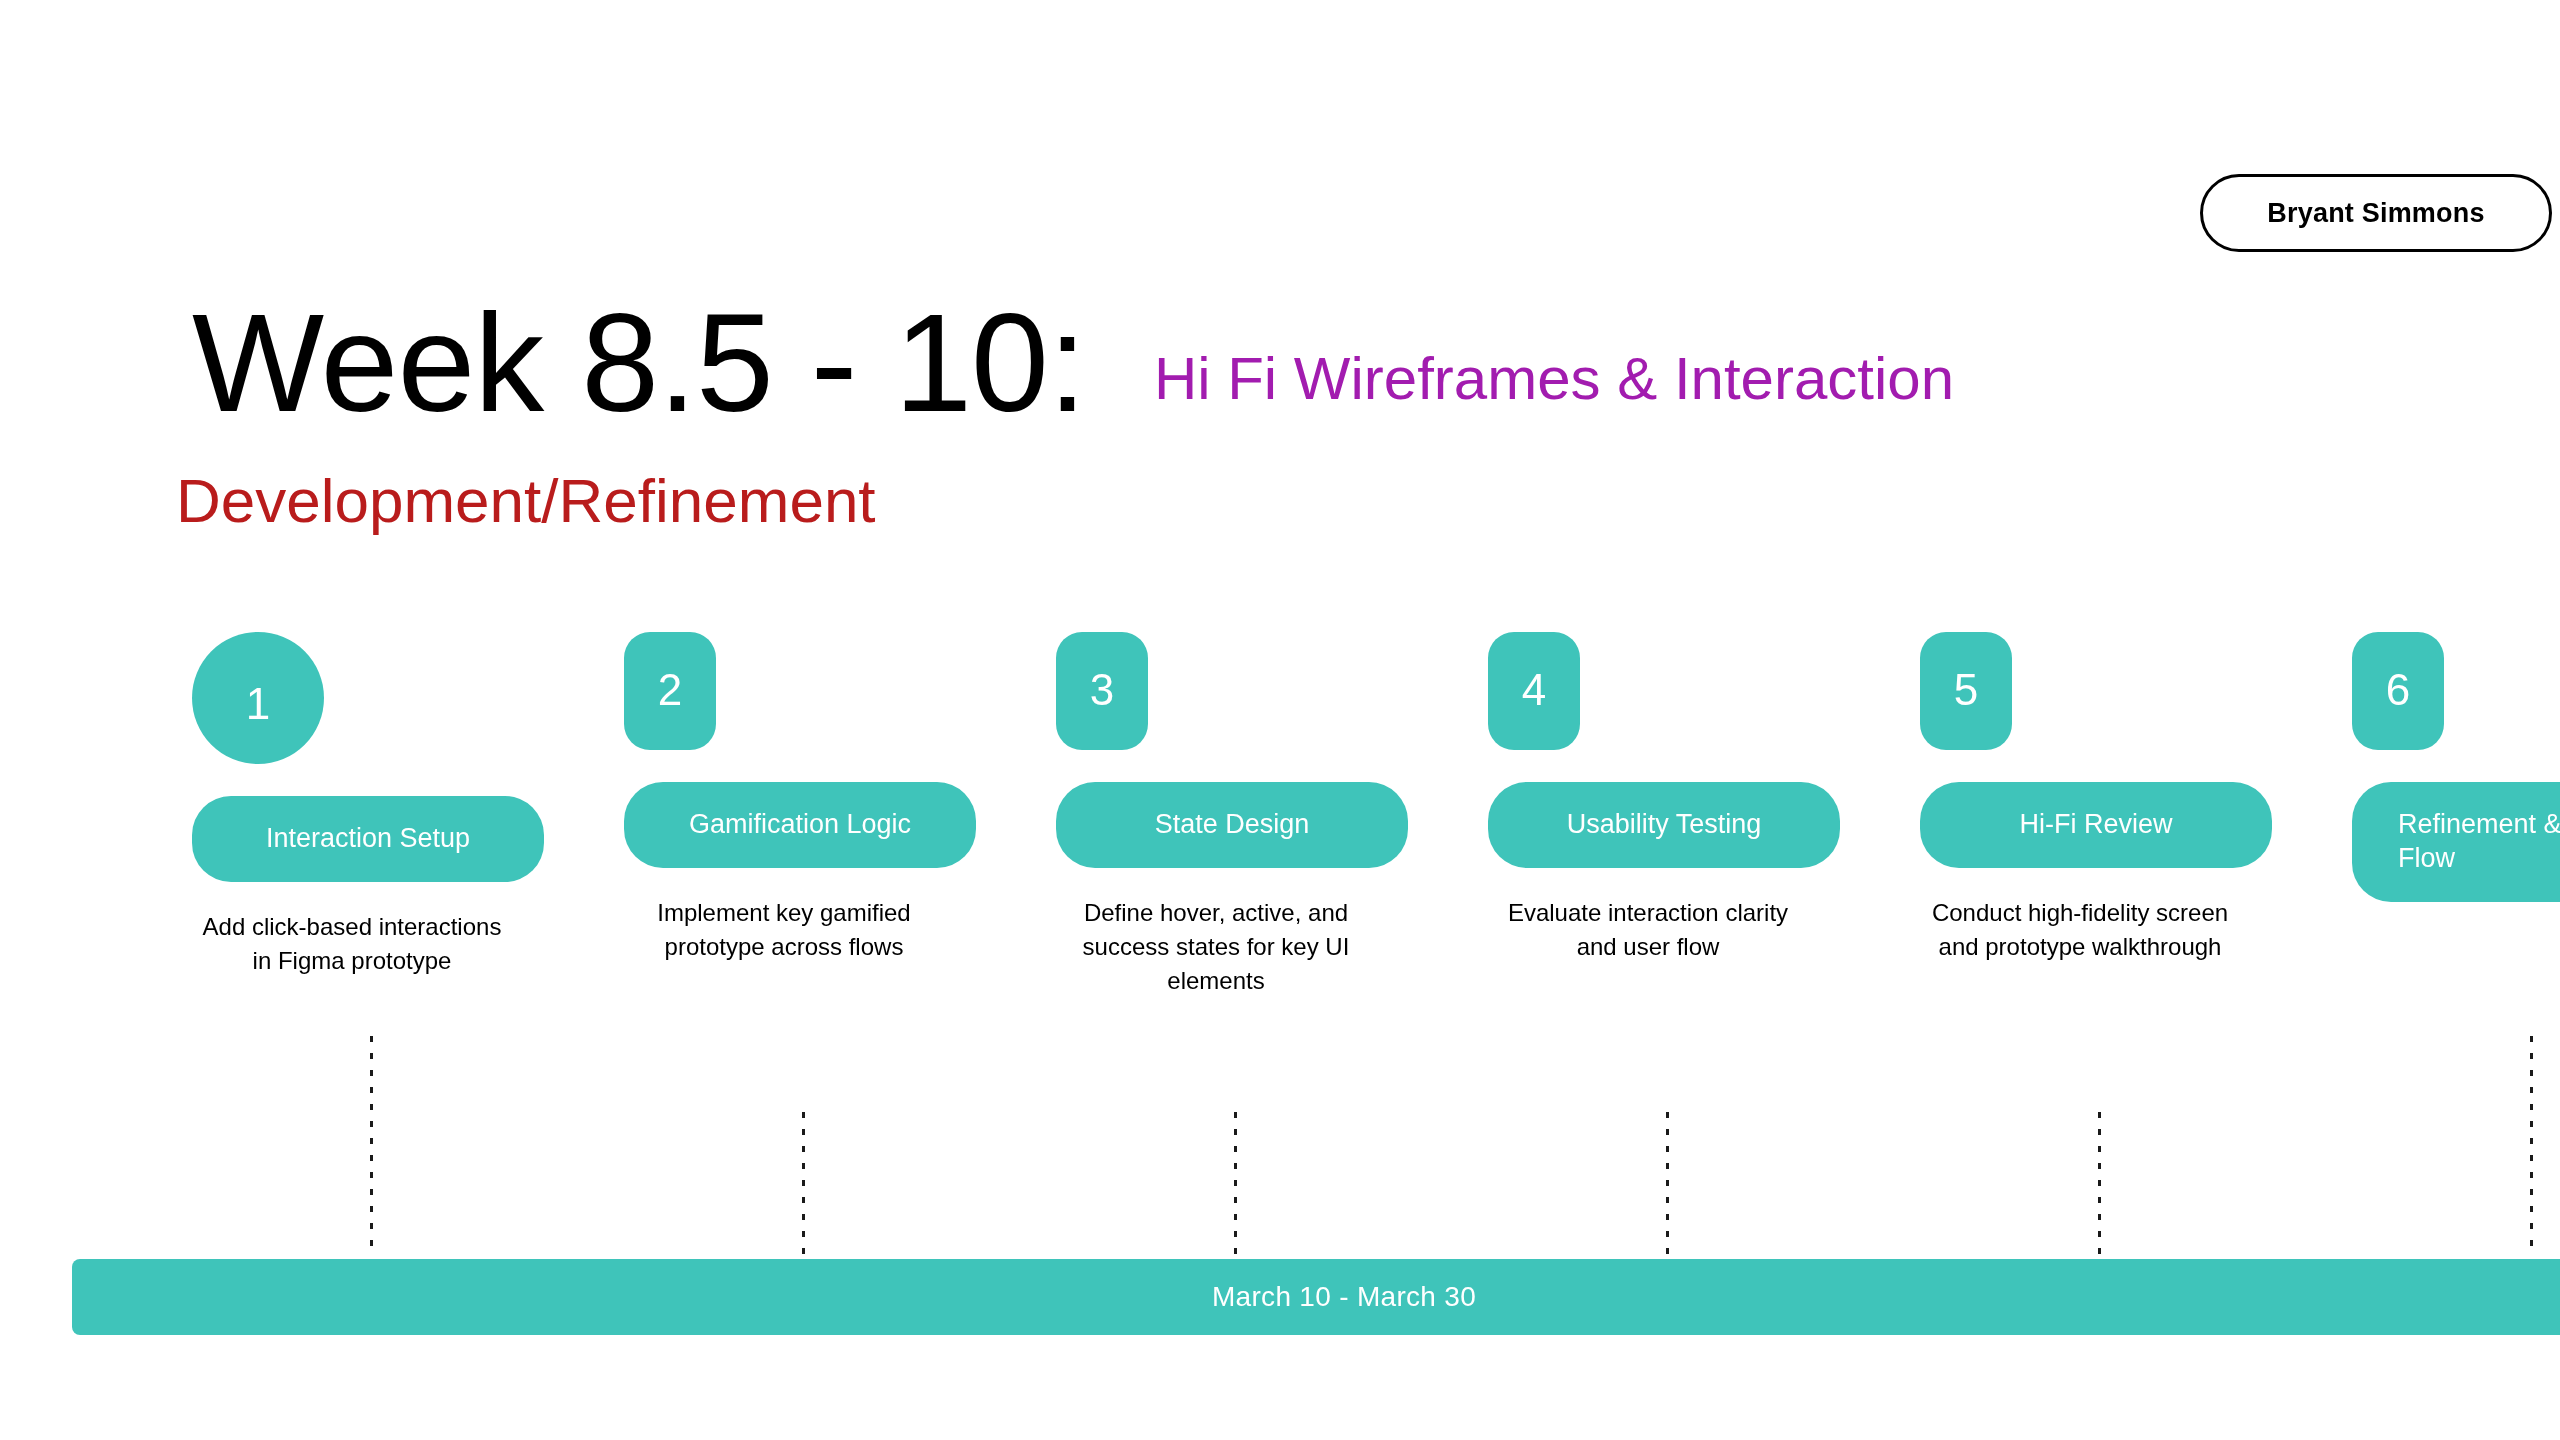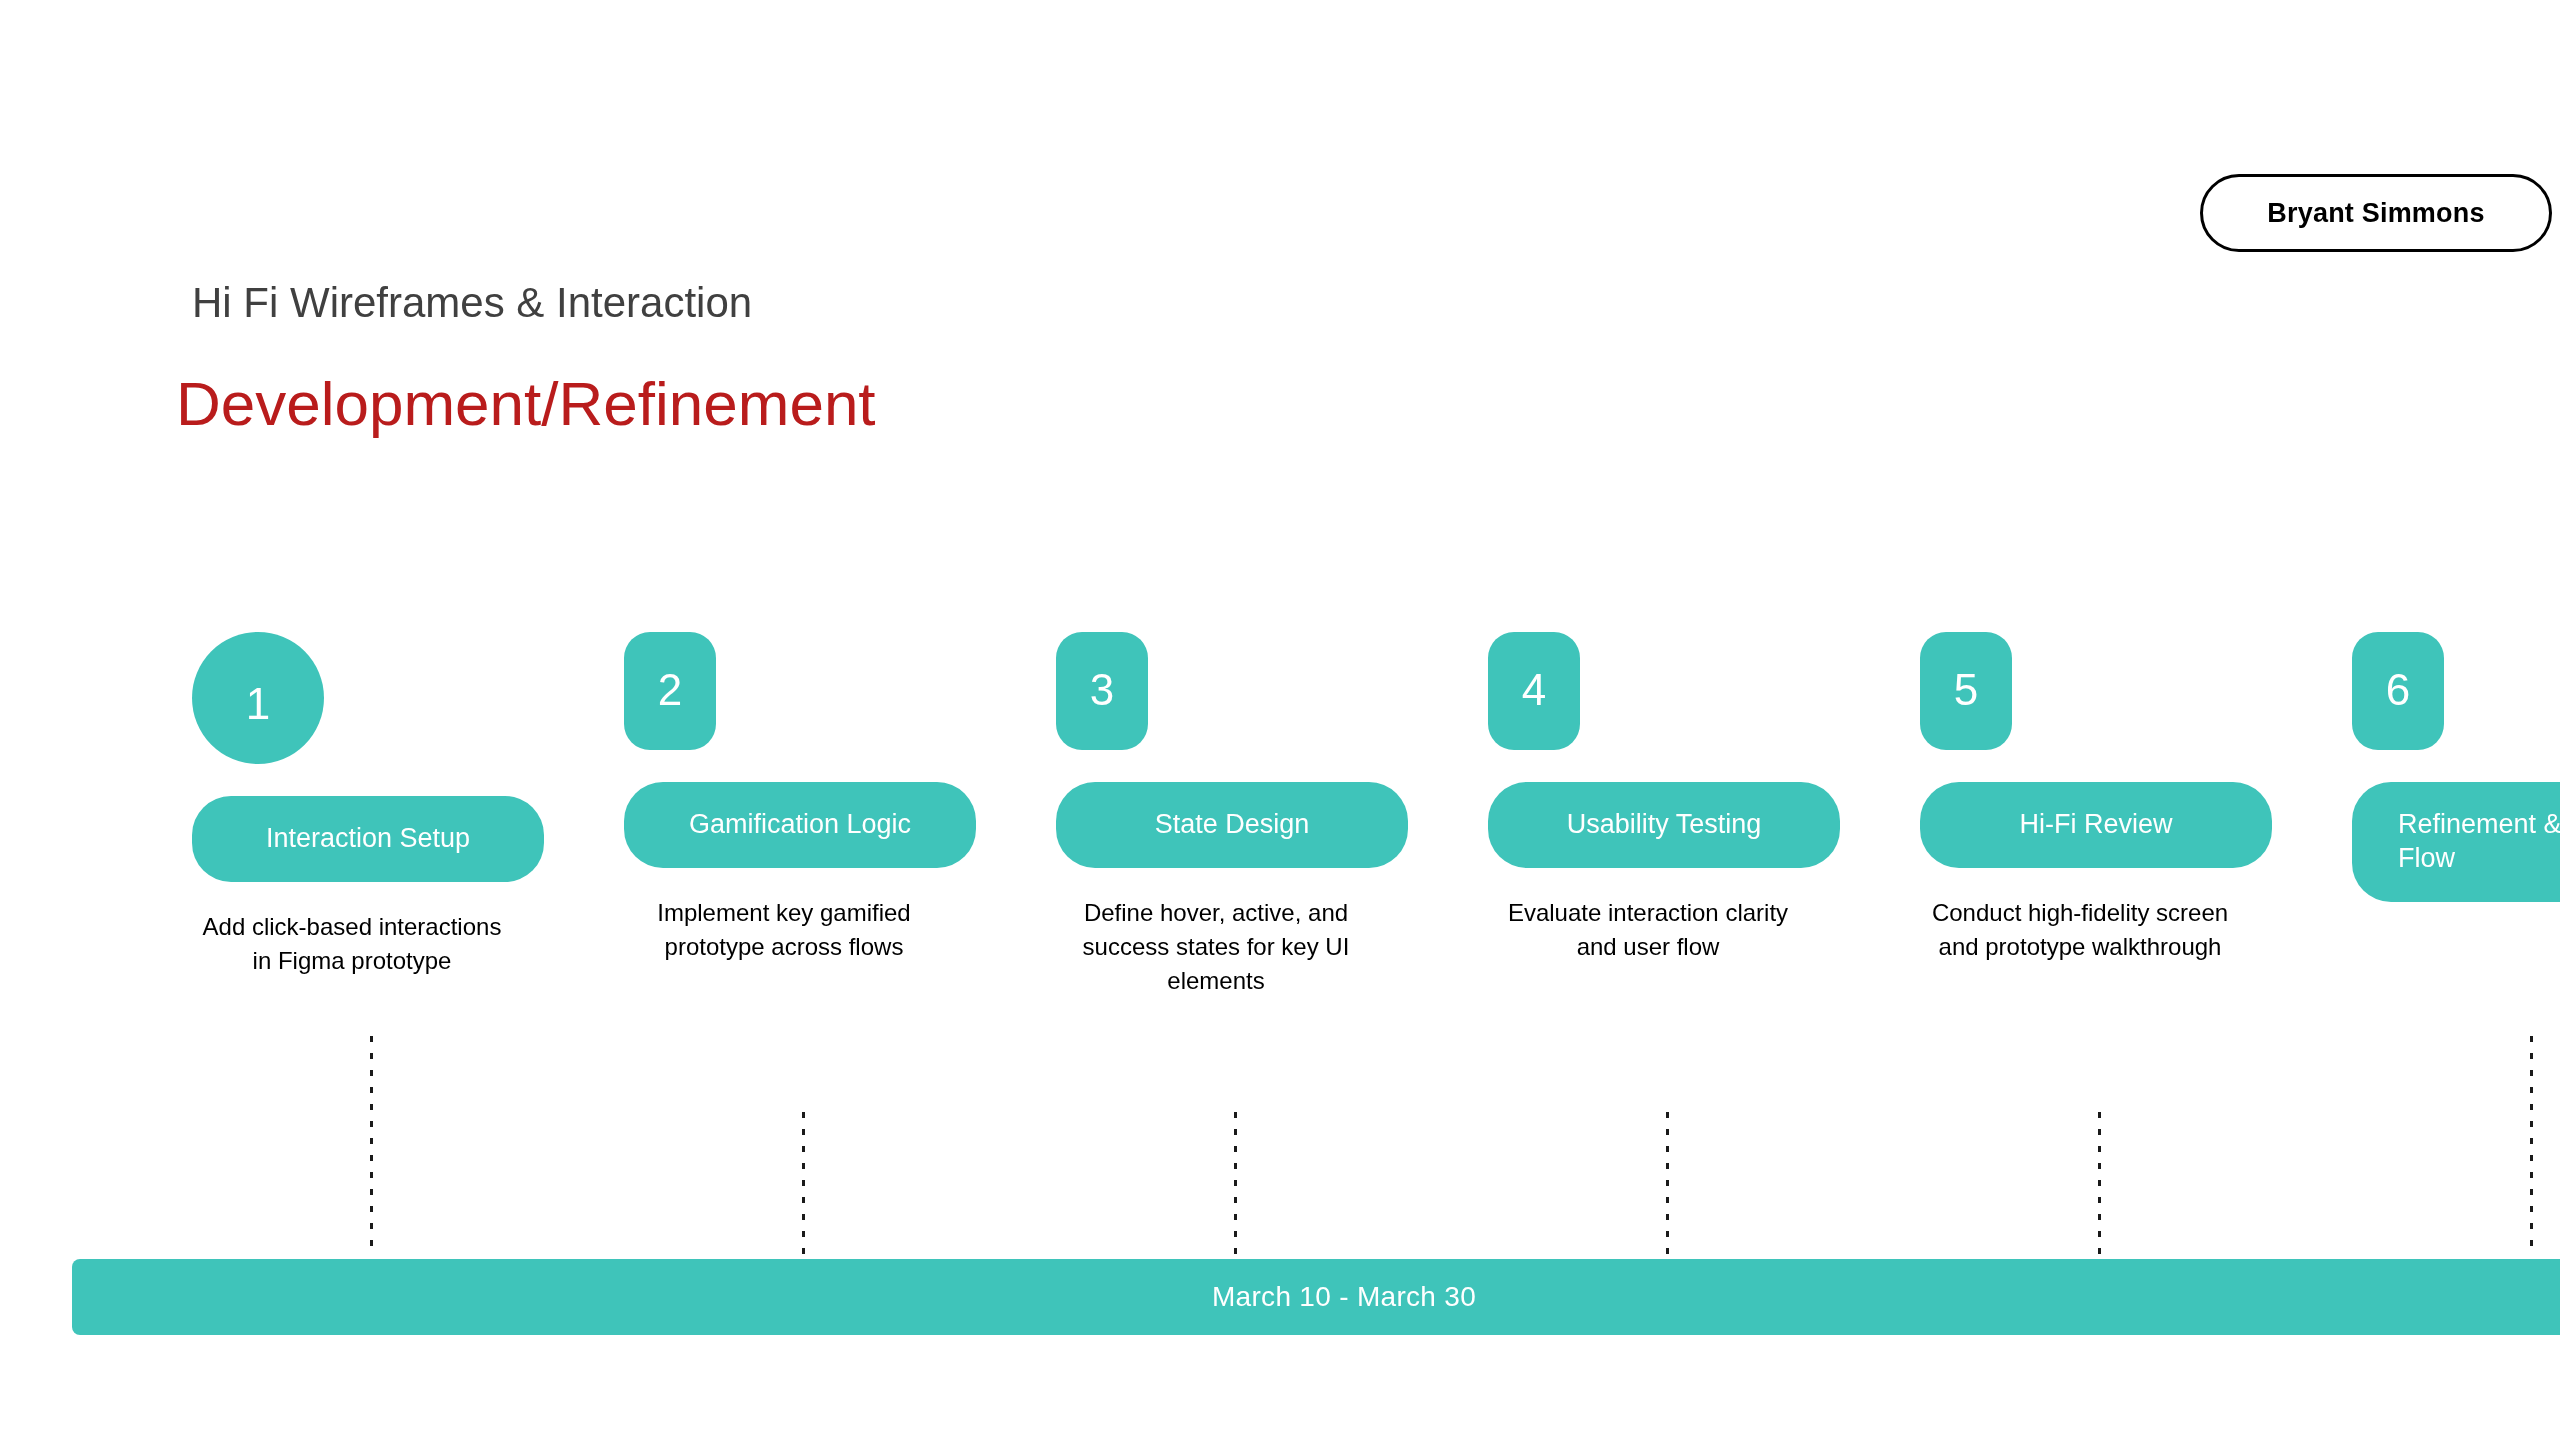--- a/index.html
+++ b/index.html
@@ -54,23 +54,23 @@
   }
   .title-main {
     font-size: 140px;
     font-weight: 400;
     line-height: 1.02;
     color: #000000;
     letter-spacing: -1px;
     white-space: nowrap;
   }
   .title-sub {
-    font-size: 42px;
-    font-weight: 400;
-    color: #404040;
+    font-size: 60px;
+    font-weight: 400;
+    color: #a21caf;
     line-height: 1.1;
     white-space: nowrap;
     position: relative;
     top: -12px;
   }
   .title-second-line {
     font-size: 62px;
     font-weight: 400;
     color: #b91c1c;
     line-height: 1.1;
@@ -184,20 +184,21 @@
 <body>
 
 <div class="slide">
 
   <div class="name-badge">
     <span>Bryant Simmons</span>
   </div>
 
   <div class="header">
     <div class="title-row">
+      <div class="title-main">Week 8.5 - 10:</div>
       <div class="title-sub">Hi Fi Wireframes &amp; Interaction</div>
     </div>
     <div class="title-second-line">Development/Refinement</div>
   </div>
 
   <div class="steps">
 
     <div class="step round">
       <div class="step-badge">
         <span>1</span>

